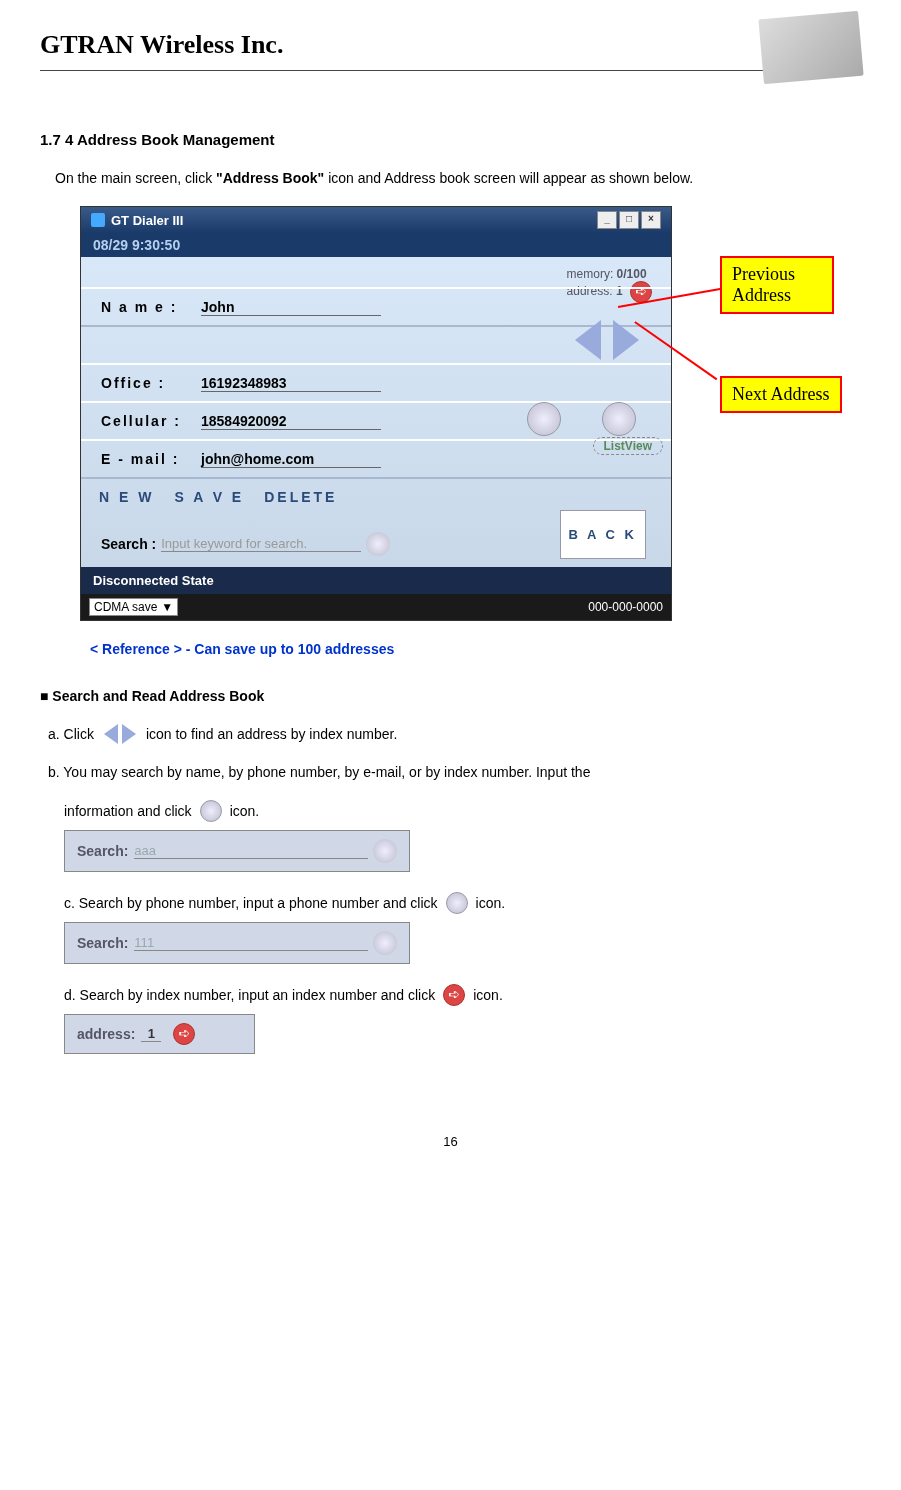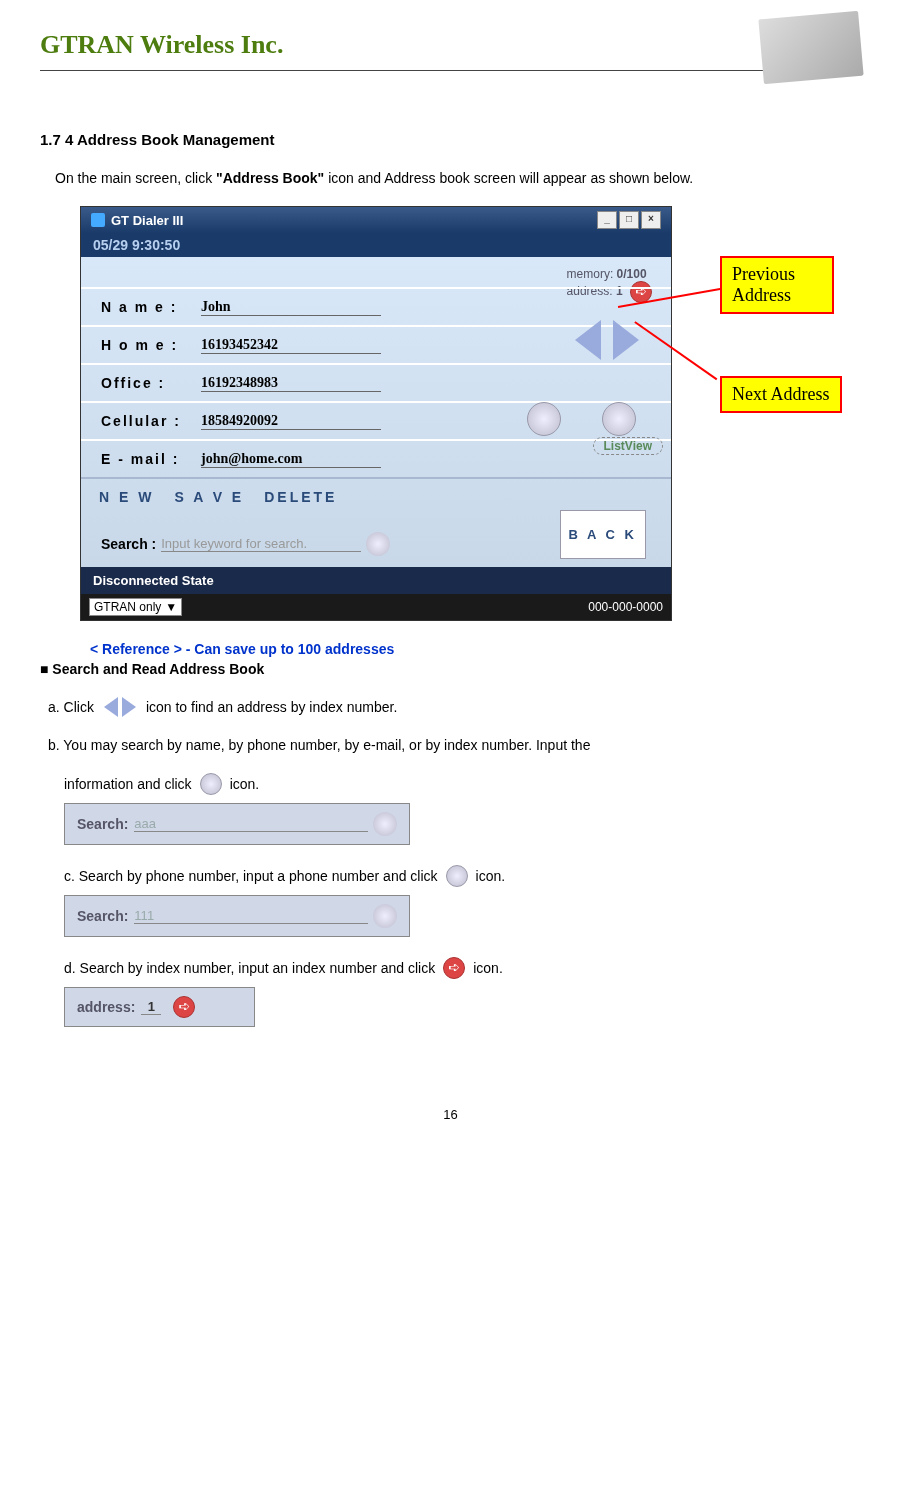--- a/index.html
+++ b/index.html
@@ -8,21 +8,21 @@
     padding: 30px 40px;
     background: white;
     width: 821px;
     position: relative;
     font-size: 14px;
   }
   .header {
     font-family: "Times New Roman", serif;
     font-size: 26px;
     font-weight: bold;
-    color: #4d7c0f;
+    color: #000000;
     padding-bottom: 10px;
     border-bottom: 1px solid #444;
     margin-bottom: 60px;
     position: relative;
   }
   .card-image {
     position: absolute;
     right: 0;
     top: -15px;
     width: 100px;
@@ -93,21 +93,21 @@
     padding-left: 20px;
   }
   .field-label {
     font-family: Verdana, sans-serif;
     font-weight: bold;
     font-size: 14px;
     width: 100px;
     letter-spacing: 2px;
   }
   .field-value {
-    font-family: Liberation Serif, serif;
+    font-family: Liberation Sans, sans-serif;
     font-weight: bold;
     font-size: 14px;
     border-bottom: 1px solid #666;
     min-width: 180px;
   }
   .memory-info {
     position: absolute;
     right: 15px;
     top: 10px;
     font-size: 12px;
@@ -237,21 +237,21 @@
     position: absolute;
     height: 1.5px;
     background: red;
     transform-origin: left center;
   }
   .reference-note {
     color: #0033cc;
     font-weight: bold;
     margin-left: 50px;
     margin-top: 15px;
-    margin-bottom: 4px;
+    margin-bottom: 31px;
   }
   .subsection-title {
     font-weight: bold;
     margin-bottom: 8px;
   }
   .list-item {
     margin-left: 8px;
     margin-bottom: 8px;
     display: flex;
     align-items: center;
@@ -334,34 +334,30 @@
       <div class="titlebar-left">
         <div class="app-icon"></div>
         <span>GT Dialer III</span>
       </div>
       <div class="titlebar-buttons">
         <div class="titlebar-btn">_</div>
         <div class="titlebar-btn">□</div>
         <div class="titlebar-btn">×</div>
       </div>
     </div>
-    <div class="datetime">05/29    9:30:50</div>
+    <div class="datetime">08/29    9:30:50</div>
     <div class="main-panel">
       <div class="memory-info">
         <span>memory:</span> <b>0/100</b><br>
         <span>address:</span> <b>1</b>
         <span class="small-goto">➪</span>
       </div>
       <div class="row" style="top:30px;">
         <div class="field-label">N a m e :</div>
         <div class="field-value">John</div>
-      </div>
-      <div class="row" style="top:68px;">
-        <div class="field-label">H o m e :</div>
-        <div class="field-value">16193452342</div>
       </div>
       <div class="row" style="top:106px;">
         <div class="field-label">Office    :</div>
         <div class="field-value">16192348983</div>
       </div>
       <div class="row" style="top:144px;">
         <div class="field-label">Cellular :</div>
         <div class="field-value">18584920092</div>
       </div>
       <div class="row" style="top:182px;">
@@ -383,21 +379,21 @@
       <div class="back-button">B A C K</div>
       <div class="search-row">
         <span class="search-label">Search :</span>
         <span class="search-input">Input keyword for search.</span>
         <div class="magnifier"></div>
       </div>
     </div>
     <div class="statusbar">Disconnected State</div>
     <div class="bottombar">
       <div class="dropdown">
-        <span>GTRAN only</span> 
+        <span>CDMA save</span> 
           <span>▼</span>
       </div>
       <span>000-000-0000</span>
     </div>
   </div>
 
   <div class="callout" style="left:640px; top:50px; width:90px;">
     <span>Previous Address</span>
   </div>
   <div class="callout-line" style="left:538px; top:100px; width:105px; transform: rotate(-10deg);"></div>

